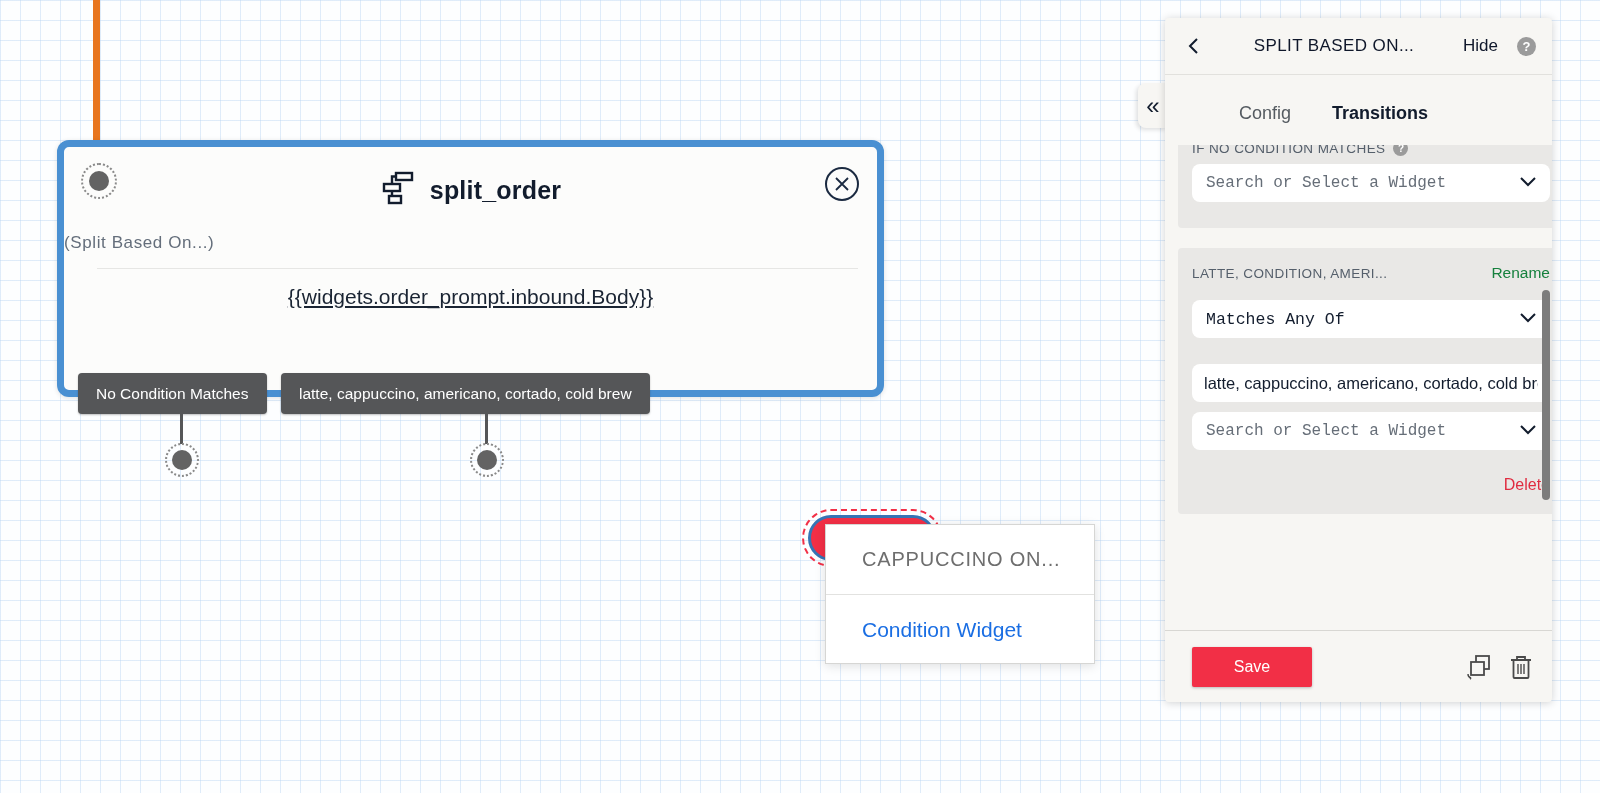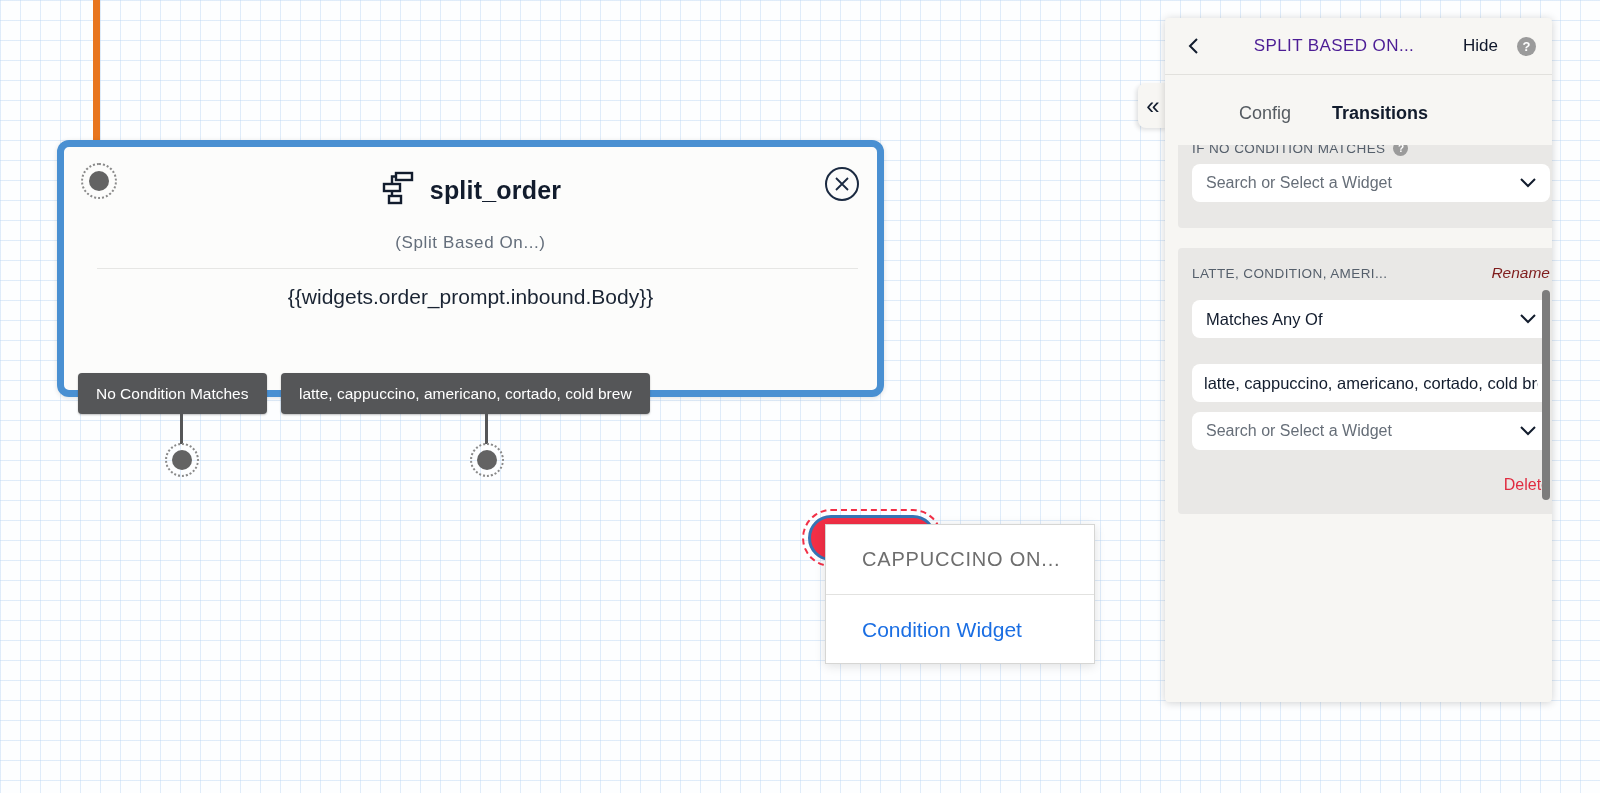--- a/index.html
+++ b/index.html
@@ -31,27 +31,27 @@
     position:absolute; left:0; top:22px; width:100%; display:flex;
     justify-content:center; align-items:center; gap:12px;
   }
   .node-title { font-size:25px; font-weight:700; color:#121C2D; letter-spacing:.2px; }
   .node-close {
     position:absolute; right:18px; top:20px; width:34px; height:34px;
     border:2px solid #1B2A41; border-radius:50%; background:transparent;
     display:flex; align-items:center; justify-content:center; cursor:pointer;
   }
   .node-sub {
-    position:absolute; left:0; top:86px; width:100%; text-align:center;
+    position:absolute; left:0; top:86px; width:100%; 
     font-size:17px; color:#646E7B; letter-spacing:.6px;
   }
   .node-divider { position:absolute; left:33px; top:121px; width:761px; height:1px; background:#e6e6e4; }
   .node-body {
     position:absolute; left:0; top:138px; width:100%; text-align:center;
-    font-size:21px; color:#1A2433;
+    font-size:21px; color:#1A2433;text-decoration:underline;
   }
   .t-btn {
     position:absolute; top:226px; height:41px; background:#555658; color:#fff;
     border:none; border-radius:4px; font-size:15.5px; padding:0 18px;
     font-family:inherit; cursor:pointer; white-space:nowrap;
     box-shadow:0 1px 2px rgba(0,0,0,.25);
   }
   .t-btn-1 { left:14px; }
   .t-btn-2 { left:217px; }
   .stem { position:absolute; width:3px; background:#555658; }
@@ -102,21 +102,21 @@
     box-shadow:-2px 2px 4px rgba(0,0,0,.12);
     display:flex; align-items:center; justify-content:center;
     font-size:24px; color:#121C2D; cursor:pointer;
   }
   .panel-header {
     position:absolute; top:0; left:0; width:100%; height:57px;
     display:flex; align-items:center; padding:0 16px 0 18px;
     border-bottom:1px solid #E2E1DD;
   }
   .back-btn { background:none; border:none; cursor:pointer; padding:2px 4px; display:flex; }
-  .panel-title { flex:1; text-align:center; font-size:17px; color:#4c1d95; letter-spacing:.4px; }
+  .panel-title { flex:1; text-align:center; font-size:17px; color:#0f172a; letter-spacing:.4px; }
   .hide-link { font-size:17px; color:#0f172a; text-decoration:none; cursor:pointer; margin-right:19px; }
   .help-badge {
     width:19px; height:19px; border-radius:50%; background:#9B9B9B; color:#fff;
     font-size:13px; font-weight:700; display:flex; align-items:center; justify-content:center; cursor:pointer;
   }
   .tabs { position:absolute; top:57px; left:0; width:100%; height:76px; }
   .tab { position:absolute; top:28px; background:none; border:none; font-family:inherit; cursor:pointer; }
   .tab-config { left:40px; width:120px; font-size:18px; color:#555B61; }
   .tab-transitions { left:145px; width:140px; font-size:18px; font-weight:700; color:#121C2D; }
   .tab-track { position:absolute; left:25px; bottom:2px; width:337px; height:2px; background:#DCDCDA; }
@@ -126,24 +126,24 @@
   .card { background:#E9E8E6; border-radius:4px; width:386px; }
   .card-1 { margin-top:-14px; padding:10px 14px 26px 14px; }
   .card-2 { margin-top:20px; padding:16px 14px 20px 14px; }
   .card-label { font-size:13.5px; color:#555F6B; letter-spacing:.4px; white-space:nowrap; overflow:hidden; }
   .card-label-row { display:flex; align-items:center; margin-bottom:18px; }
   .mini-help {
     display:inline-flex; width:15px; height:15px; border-radius:50%; background:#9B9B9B;
     color:#fff; font-size:10px; font-weight:700; align-items:center; justify-content:center;
     margin-left:8px; flex:0 0 auto;
   }
-  .rename-link { margin-left:10px; font-size:15.5px; color:#7f1d1d; cursor:pointer; flex:0 0 auto;font-style:italic; }
+  .rename-link { margin-left:10px; font-size:15.5px; color:#15803d; cursor:pointer; flex:0 0 auto; }
   .dropdown {
     height:38px; background:#fff; border-radius:8px; display:flex; align-items:center;
-    padding:0 14px; cursor:pointer; justify-content:space-between;
+    padding:0 14px; cursor:pointer; justify-content:space-between;font-family:Liberation Mono, monospace;
   }
   .dd-placeholder { font-size:16px; color:#666E78; }
   .dd-value { font-size:16.5px; color:#121C2D; }
   .card-1 .dropdown { margin-top:8px; }
   .text-input {
     width:100%; height:38px; background:#fff; border:none; border-radius:8px;
     padding:0 12px; font-size:16.5px; color:#121C2D; font-family:inherit;
     margin:26px 0 10px 0; outline:none; white-space:nowrap; overflow:hidden;
   }
   .helper-text { font-size:16px; color:#4A5158; line-height:23px; margin-bottom:24px; }
@@ -296,15 +296,35 @@
 
         <div class="delete-row">
           <a class="delete-link">Delete</a>
         </div>
       </div>
 
     </div>
 
     <div class="scroll-thumb"></div>
 
+    <div class="panel-footer">
+      <button class="save-btn">Save</button>
+      <div class="footer-icons">
+        <button class="icon-btn">
+          <svg width="28" height="28" viewBox="0 0 28 28" fill="none" stroke="#4A4A4A" stroke-width="1.8">
+            <rect x="10" y="3" width="13" height="13" fill="#F7F6F3"></rect>
+            <rect x="5" y="9" width="13" height="13" fill="#F7F6F3"></rect>
+            <path d="M5 25 a4 4 0 0 1 -3 -4" stroke-width="1.4"></path>
+            <path d="M3.2 23.5 l2.4 1.4 -1.4 2.2" fill="#4A4A4A" stroke="none"></path>
+          </svg>
+        </button>
+        <button class="icon-btn">
+          <svg width="26" height="28" viewBox="0 0 26 28" fill="none" stroke="#4A4A4A" stroke-width="1.8">
+            <path d="M3 7 h20 M9 7 V4 h8 v3"></path>
+            <rect x="5.5" y="7" width="15" height="18" rx="1"></rect>
+            <path d="M10 11 v10 M13 11 v10 M16 11 v10" stroke-width="1.4"></path>
+          </svg>
+        </button>
+      </div>
+    </div>
 
   </div>
 </div>
 
 </body></html>

